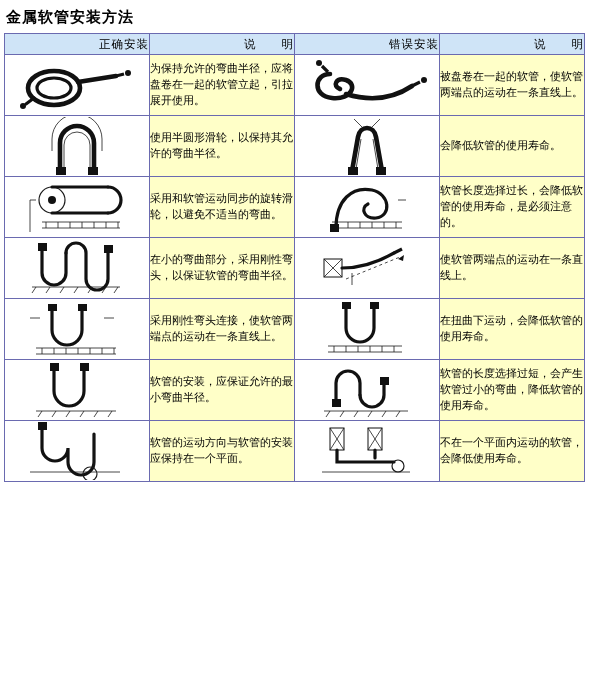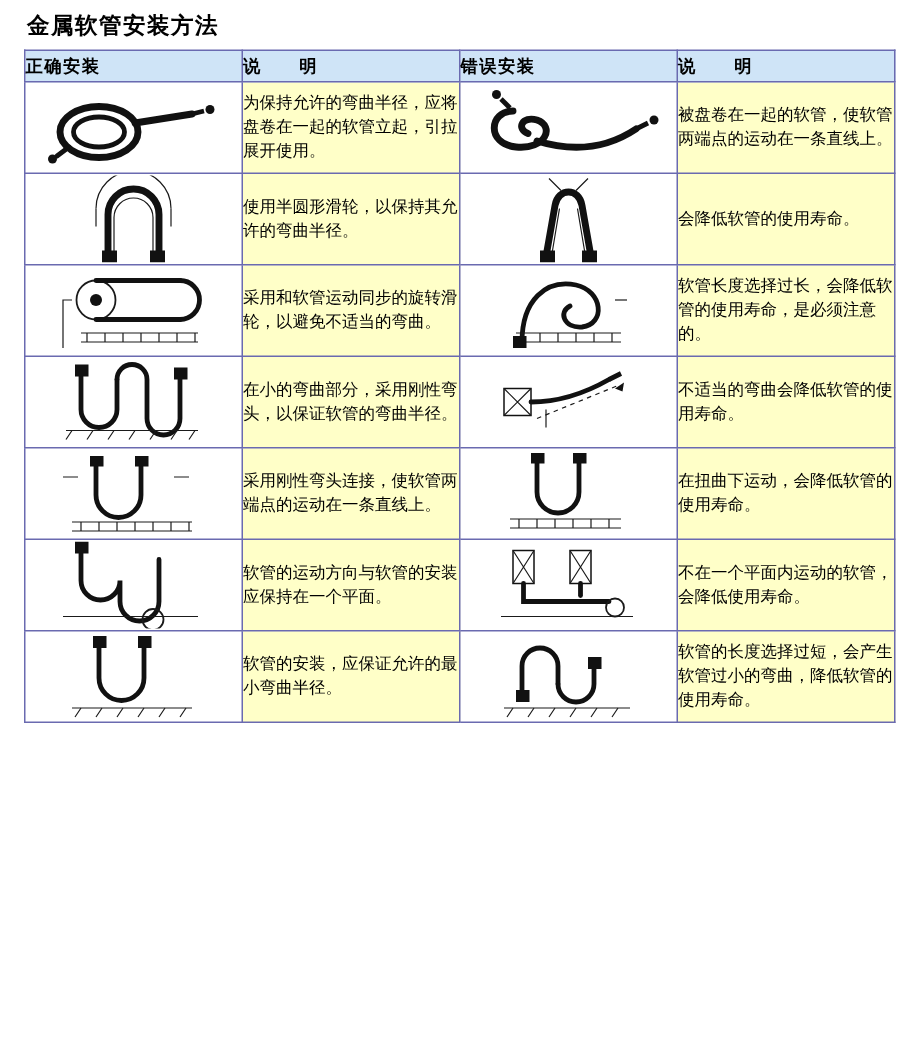--- a/index.html
+++ b/index.html
@@ -12,21 +12,21 @@
     height: 698px;
     font-family: "DejaVu Sans", "Liberation Sans", sans-serif;
     color: #000;
     overflow: hidden;
   }
   .page {
     width: 552px;
     height: 698px;
     position: relative;
     box-sizing: border-box;
-    padding: 6px 12px 0 16px;
+    padding: 6px 12px 0 4px;
   }
   .page-title {
     font-size: 15px;
     font-weight: bold;
     letter-spacing: 1px;
     margin: 2px 0 6px 2px;
     color: #000;
   }
   table.hose-table {
     border-collapse: collapse;
@@ -35,24 +35,24 @@
     border: 1px solid #3a3a8c;
   }
   table.hose-table td, table.hose-table th {
     border: 1px solid #6a6ab0;
     padding: 0;
     vertical-align: middle;
   }
   thead th {
     background: #cfe4f7;
     font-size: 11.5px;
-    font-weight: bold;
+    font-weight: normal;
     height: 20px;
     color: #000;
-    text-align: left;
+    text-align: right;
     letter-spacing: 1px;
   }
   .col-img { width: 144px; }
   .col-txt { width: 144px; }
   td.img-cell {
     background: #ffffff;
     text-align: center;
     height: 60px;
   }
   td.txt-cell {
@@ -186,21 +186,21 @@
           <svg class="fig" width="130" height="58" viewBox="0 0 130 58">
             <rect x="22" y="20" width="18" height="18" class="fillwht"></rect>
             <path d="M22 20 L40 38 M40 20 L22 38" class="ln-thin"></path>
             <path d="M40 29 C60 29 78 22 92 14" class="ln-hose2"></path>
             <path d="M92 14 l8 -4" class="ln-thick"></path>
             <path d="M44 40 L98 18" class="ln-thin" stroke-dasharray="3,3"></path>
             <path d="M96 20 l6 -4 l-1 6 z" class="fillblk"></path>
             <path d="M50 46 L50 34" class="ln-thin"></path>
           </svg>
         </td>
-        <td class="txt-cell">不适当的弯曲会降低软管的使用寿命。</td>
+        <td class="txt-cell">使软管两端点的运动在一条直线上。</td>
       </tr>
 
 
       <tr>
         <td class="img-cell">
           <svg class="fig" width="130" height="58" viewBox="0 0 130 58">
             <path d="M40 8 L40 30 A15 15 0 0 0 70 30 L70 8" class="ln-hose2"></path>
             <rect x="36" y="4" width="9" height="7" class="fillblk"></rect>
             <rect x="66" y="4" width="9" height="7" class="fillblk"></rect>
             <path d="M24 48 L104 48 M24 54 L104 54" class="ln-thin"></path>
@@ -214,20 +214,44 @@
             <path d="M44 6 L44 28 A14 14 0 0 0 72 28 L72 6" class="ln-hose2"></path>
             <rect x="40" y="2" width="9" height="7" class="fillblk"></rect>
             <rect x="68" y="2" width="9" height="7" class="fillblk"></rect>
             <path d="M26 46 L100 46 M26 52 L100 52" class="ln-thin"></path>
             <path d="M32 46 L32 52 M44 46 L44 52 M56 46 L56 52 M68 46 L68 52 M80 46 L80 52 M92 46 L92 52" class="ln-thin"></path>
           </svg>
         </td>
         <td class="txt-cell">在扭曲下运动，会降低软管的使用寿命。</td>
       </tr>
 
+
+      <tr>
+        <td class="img-cell">
+          <svg class="fig" width="130" height="58" viewBox="0 0 130 58">
+            <path d="M42 6 L42 30 A15 15 0 0 0 72 30 L72 6" class="ln-hose2"></path>
+            <rect x="38" y="2" width="9" height="8" class="fillblk"></rect>
+            <rect x="68" y="2" width="9" height="8" class="fillblk"></rect>
+            <path d="M24 50 L104 50" class="ln-thin"></path>
+            <path d="M30 50 L26 56 M44 50 L40 56 M58 50 L54 56 M72 50 L68 56 M86 50 L82 56 M100 50 L96 56" class="ln-thin"></path>
+          </svg>
+        </td>
+        <td class="txt-cell">软管的安装，应保证允许的最小弯曲半径。</td>
+        <td class="img-cell">
+          <svg class="fig" width="130" height="58" viewBox="0 0 130 58">
+            <path d="M34 40 L34 22 A12 12 0 0 1 58 22 L58 34" class="ln-hose2"></path>
+            <path d="M58 34 A12 12 0 0 0 82 34 L82 22" class="ln-hose2"></path>
+            <rect x="30" y="38" width="9" height="8" class="fillblk"></rect>
+            <rect x="78" y="16" width="9" height="8" class="fillblk"></rect>
+            <path d="M22 50 L106 50" class="ln-thin"></path>
+            <path d="M28 50 L24 56 M42 50 L38 56 M56 50 L52 56 M70 50 L66 56 M84 50 L80 56 M98 50 L94 56" class="ln-thin"></path>
+          </svg>
+        </td>
+        <td class="txt-cell">软管的长度选择过短，会产生软管过小的弯曲，降低软管的使用寿命。</td>
+      </tr>
 
       <tr>
         <td class="img-cell">
           <svg class="fig" width="130" height="58" viewBox="0 0 130 58">
             <path d="M30 4 L30 26 A13 13 0 0 0 56 26 L56 40 A13 13 0 0 0 82 40 L82 12" class="ln-hose2"></path>
             <rect x="26" y="0" width="9" height="8" class="fillblk"></rect>
             <circle cx="78" cy="52" r="7" class="ln"></circle>
             <path d="M82 12 L82 46" class="ln-thin"></path>
             <path d="M18 50 L108 50" class="ln-thin"></path>
           </svg>
@@ -241,39 +265,15 @@
             <path d="M66 6 L80 28 M80 6 L66 28" class="ln-thin"></path>
             <path d="M35 28 L35 40 L92 40" class="ln-hose2"></path>
             <path d="M73 28 L73 36" class="ln-hose2"></path>
             <circle cx="96" cy="44" r="6" class="ln"></circle>
             <path d="M20 50 L108 50" class="ln-thin"></path>
           </svg>
         </td>
         <td class="txt-cell">不在一个平面内运动的软管，会降低使用寿命。</td>
       </tr>
 
-      <tr>
-        <td class="img-cell">
-          <svg class="fig" width="130" height="58" viewBox="0 0 130 58">
-            <path d="M42 6 L42 30 A15 15 0 0 0 72 30 L72 6" class="ln-hose2"></path>
-            <rect x="38" y="2" width="9" height="8" class="fillblk"></rect>
-            <rect x="68" y="2" width="9" height="8" class="fillblk"></rect>
-            <path d="M24 50 L104 50" class="ln-thin"></path>
-            <path d="M30 50 L26 56 M44 50 L40 56 M58 50 L54 56 M72 50 L68 56 M86 50 L82 56 M100 50 L96 56" class="ln-thin"></path>
-          </svg>
-        </td>
-        <td class="txt-cell">软管的安装，应保证允许的最小弯曲半径。</td>
-        <td class="img-cell">
-          <svg class="fig" width="130" height="58" viewBox="0 0 130 58">
-            <path d="M34 40 L34 22 A12 12 0 0 1 58 22 L58 34" class="ln-hose2"></path>
-            <path d="M58 34 A12 12 0 0 0 82 34 L82 22" class="ln-hose2"></path>
-            <rect x="30" y="38" width="9" height="8" class="fillblk"></rect>
-            <rect x="78" y="16" width="9" height="8" class="fillblk"></rect>
-            <path d="M22 50 L106 50" class="ln-thin"></path>
-            <path d="M28 50 L24 56 M42 50 L38 56 M56 50 L52 56 M70 50 L66 56 M84 50 L80 56 M98 50 L94 56" class="ln-thin"></path>
-          </svg>
-        </td>
-        <td class="txt-cell">软管的长度选择过短，会产生软管过小的弯曲，降低软管的使用寿命。</td>
-      </tr>
-
     </tbody>
   </table>
 </div>
 
 </body></html>

